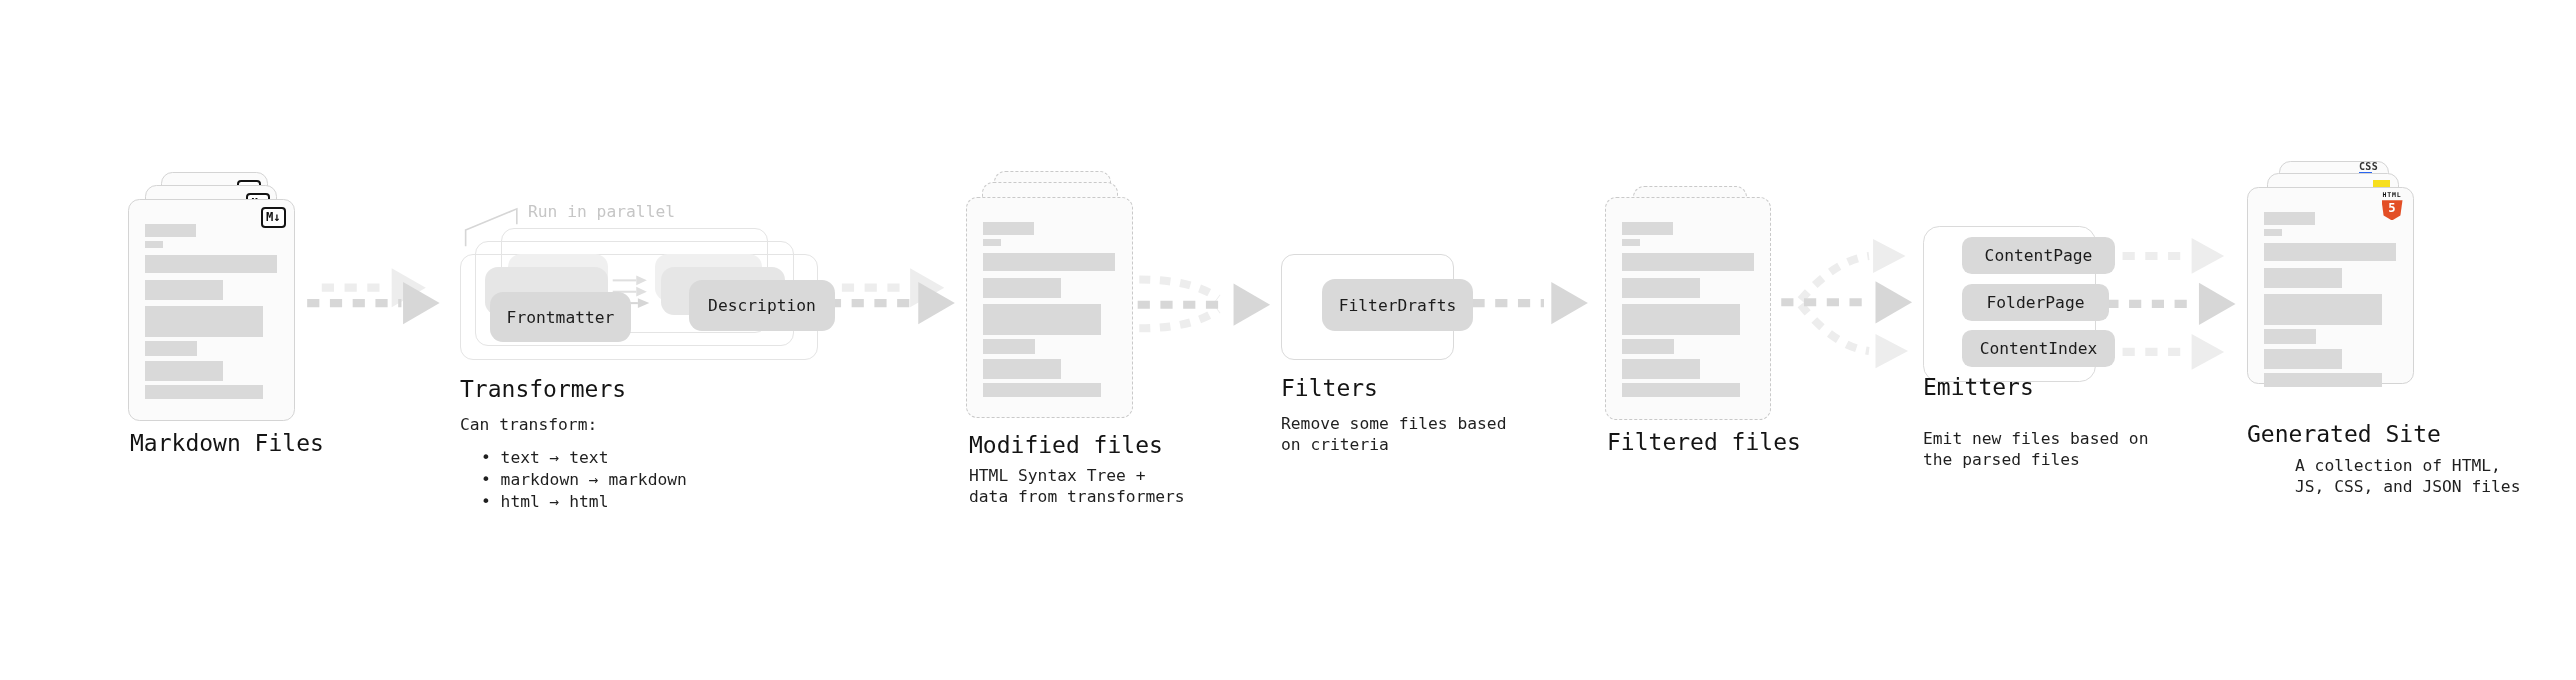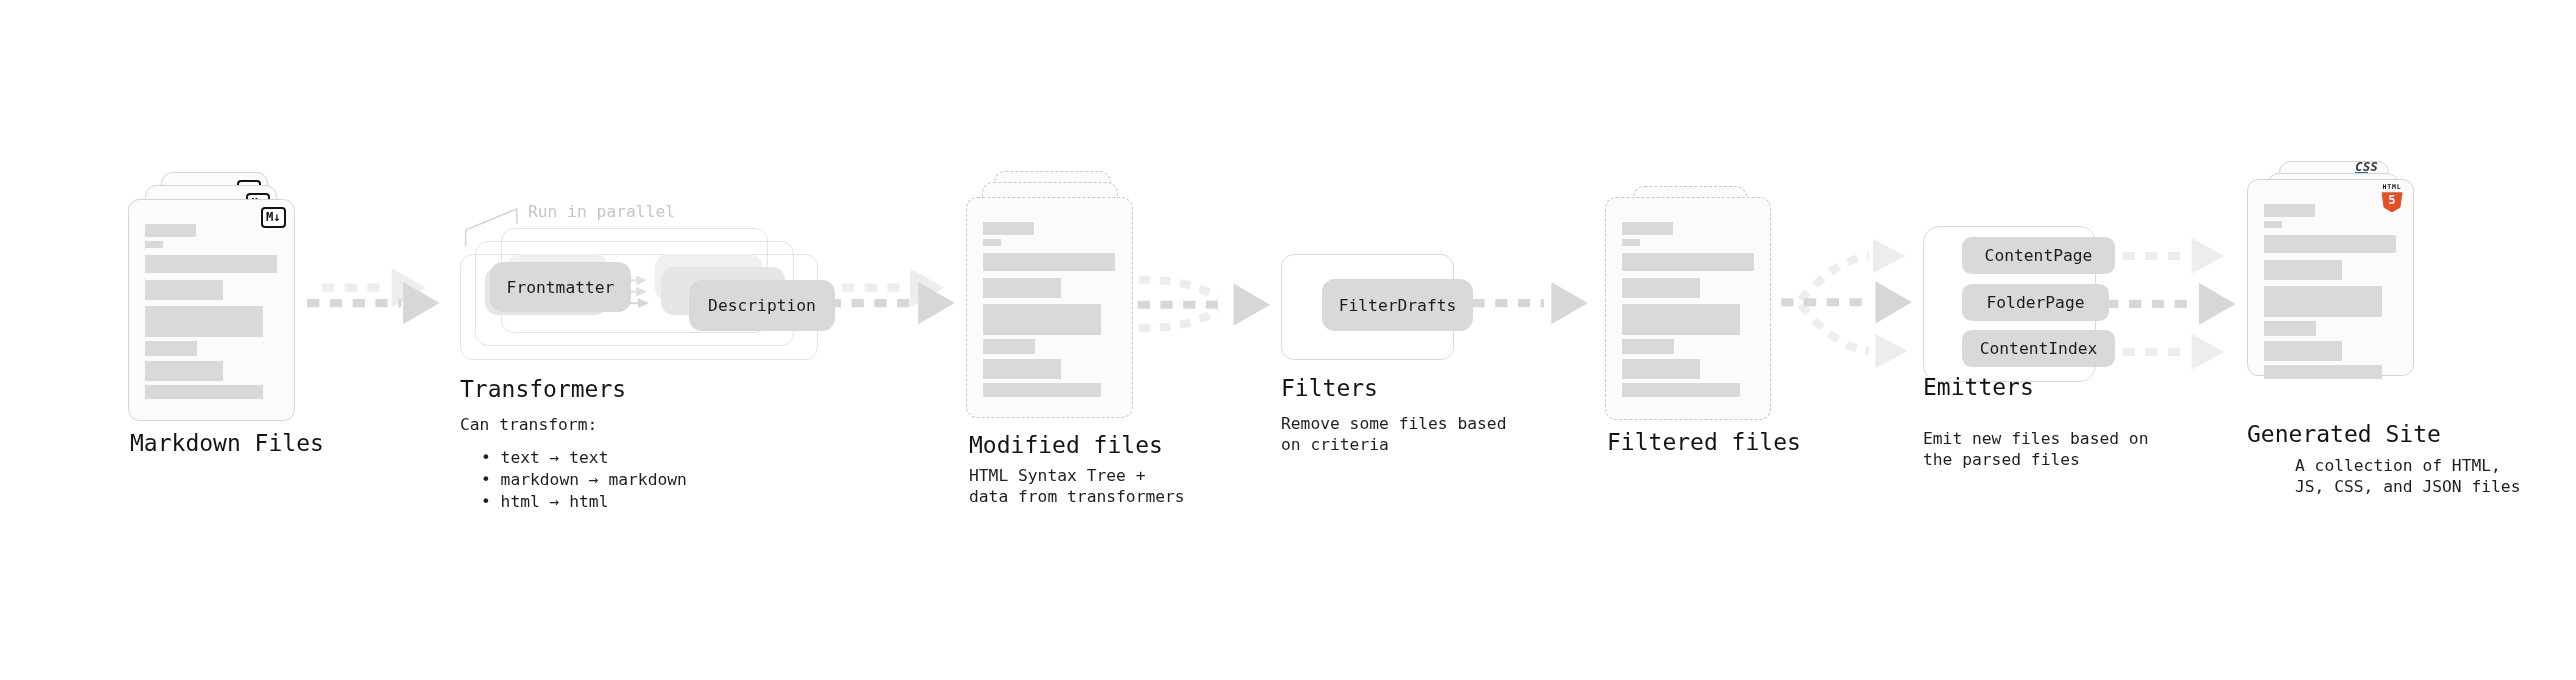--- a/index.html
+++ b/index.html
@@ -21,21 +21,21 @@
   .pill{position:absolute;background:#d9d9d9;border-radius:13px;display:flex;align-items:center;justify-content:center;
         font-size:16.3px;color:#1c1c1c;white-space:nowrap;box-sizing:border-box;margin-left:28px;}
   .ghost1{position:absolute;background:#e6e6e6;border-radius:13px;}
   .ghost2{position:absolute;background:#f0f0f0;border-radius:13px;}
   .em-pill{border-radius:9.8px;}
   
   .md-badge{position:absolute;right:8.1px;top:7.3px;border:2.4px solid #131313;border-radius:4.1px;background:#fff;
             font-size:12.2px;font-weight:bold;color:#131313;line-height:16.3px;padding:0 3.3px;}
   .md-badge.small{right:6.5px;font-size:10.6px;line-height:14px;border-width:2.4px;}
   .css-badge{position:absolute;right:9.8px;top:2.4px;text-align:center;}
-  .css-badge .txt{font-size:12px;font-weight:bold;color:#333;line-height:6.5px;letter-spacing:0.4px;font-style:italic;}
+  .css-badge .txt{font-size:10px;font-weight:bold;color:#333;line-height:6.5px;letter-spacing:0.4px;}
   .css-badge .bar{width:13px;height:2.4px;background:var(--accent_css,#2965f1);margin-top:0.8px;}
   .js-badge{position:absolute;right:8.1px;top:5.7px;width:17px;height:9px;background:var(--accent_js,#f7df1e);}
   .html-badge{position:absolute;right:6.5px;top:4.1px;width:29px;text-align:center;}
   .html-badge .txt{font-size:6.5px;font-weight:bold;color:#131313;letter-spacing:0.8px;line-height:7.3px;}
   .html-badge .shield{width:21px;height:20.3px;margin:0.8px auto 0;background:var(--accent_html5,#e34f26);
       clip-path:polygon(0 0,100% 0,90% 76%,50% 100%,10% 76%);
       display:flex;align-items:flex-start;justify-content:center;}
   .html-badge .shield span{color:#fff;font-size:12.2px;font-weight:bold;line-height:17px;}
   
   .ptitle{position:absolute;font-size:23px;font-weight:500;color:#141414;white-space:nowrap;}
@@ -126,21 +126,21 @@
   <div class="stage-label" style="left:130px;top:430px;">Markdown Files</div>
 
   <div class="annotation" style="left:528px;top:202px;">Run in parallel</div>
   <div class="tbox" style="left:501px;top:228px;width:267px;height:105px;"></div>
   <div class="tbox" style="left:475px;top:241px;width:319px;height:105px;"></div>
   <div class="tbox" style="left:460px;top:254px;width:358px;height:106px;"></div>
   <div class="ghost2" style="left:508px;top:254px;width:100px;height:47px;"></div>
   <div class="ghost1" style="left:485px;top:267px;width:123px;height:48px;"></div>
   <div class="ghost2" style="left:655px;top:254px;width:107px;height:47px;"></div>
   <div class="ghost1" style="left:661px;top:267px;width:124px;height:48px;"></div>
-  <div class="pill" style="left:462px;top:262px;width:141px;height:50px;">Frontmatter</div>
+  <div class="pill" style="left:462px;top:292px;width:141px;height:50px;">Frontmatter</div>
   <div class="pill" style="left:661px;top:280px;width:146px;height:51px;">Description</div>
   <div class="ptitle" style="left:460px;top:376px;">Transformers</div>
   <div class="stage-desc" style="left:460px;top:414px;">Can transform:</div>
   <ul class="bullets" style="left:471px;top:437px;">
     <li>text → text</li>
     <li>markdown → markdown</li>
     <li>html → html</li>
   </ul>
 
   <div class="card dashed" style="left:994px;top:171px;width:117px;height:41px;z-index:1;"></div>
@@ -194,21 +194,21 @@
 
   <div class="card" style="left:2279px;top:161px;width:110px;height:45px;z-index:1;">
     <div class="css-badge">
       <div class="txt">CSS</div>
       <div class="bar"></div>
     </div>
   </div>
   <div class="card" style="left:2267px;top:173px;width:132px;height:47px;z-index:2;">
     <div class="js-badge"></div>
   </div>
-  <div class="card skel" style="left:2247px;top:179px;width:167px;height:197px;z-index:3;">
+  <div class="card skel" style="left:2247px;top:187px;width:167px;height:197px;z-index:3;">
     <div class="html-badge">
       <div class="txt">HTML</div>
       <div class="shield">
         <span>5</span>
       </div>
     </div>
   <div class="skel-bar" style="top: 23.6px; width: 51px; height: 13px;"></div>
       <div class="skel-bar" style="top: 41px; width: 18px; height: 6.5px;"></div>
       <div class="skel-bar" style="top: 55px; width: 132px; height: 18px;"></div>
       <div class="skel-bar" style="top: 80px; width: 78px; height: 19.5px;"></div>

